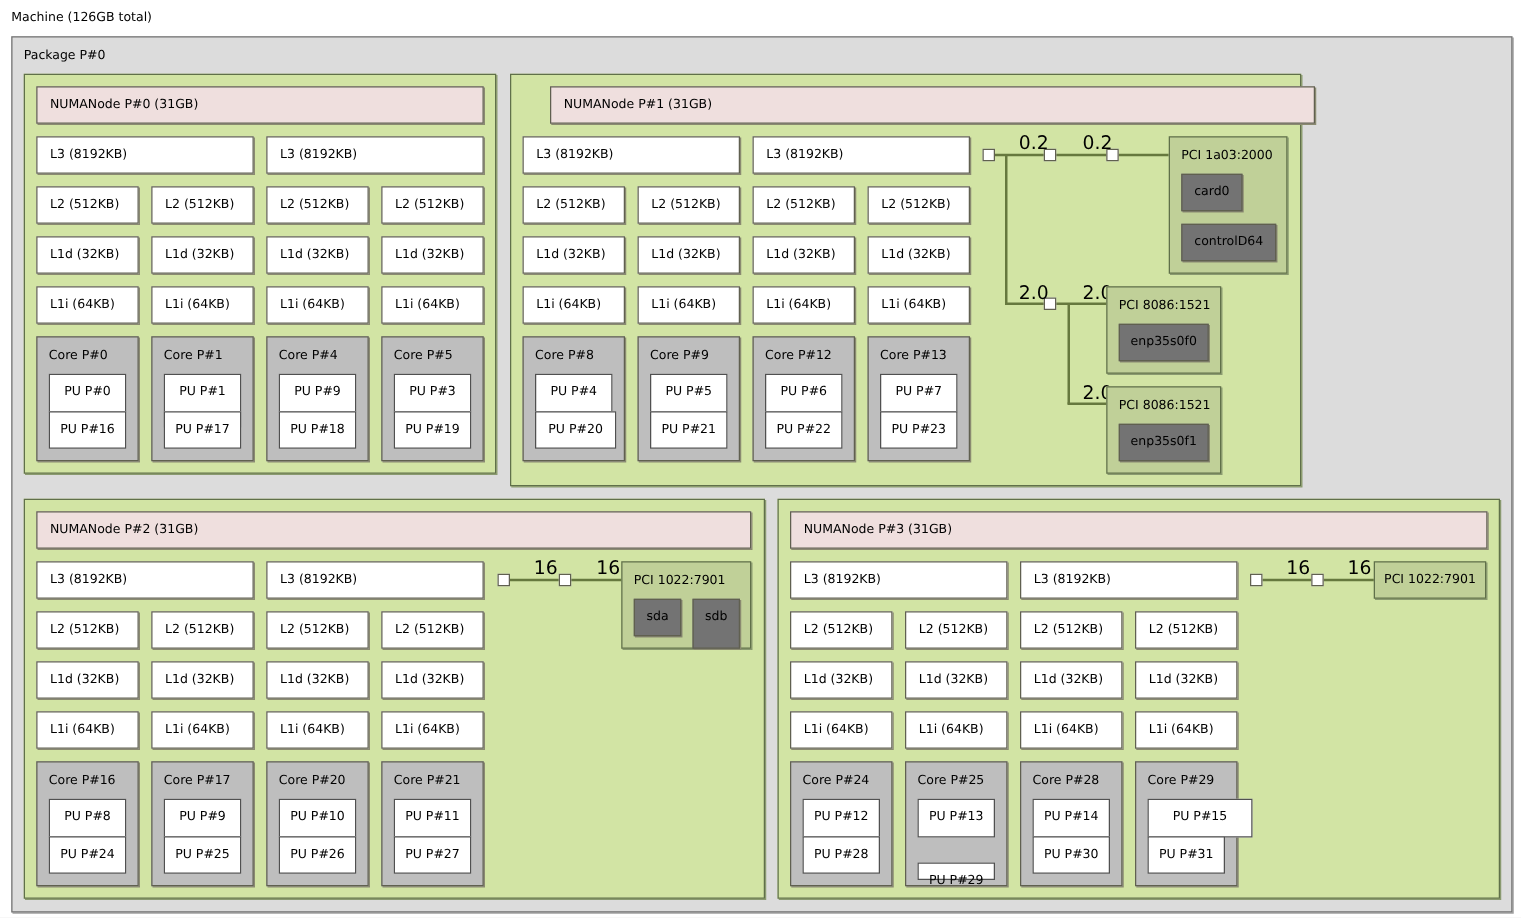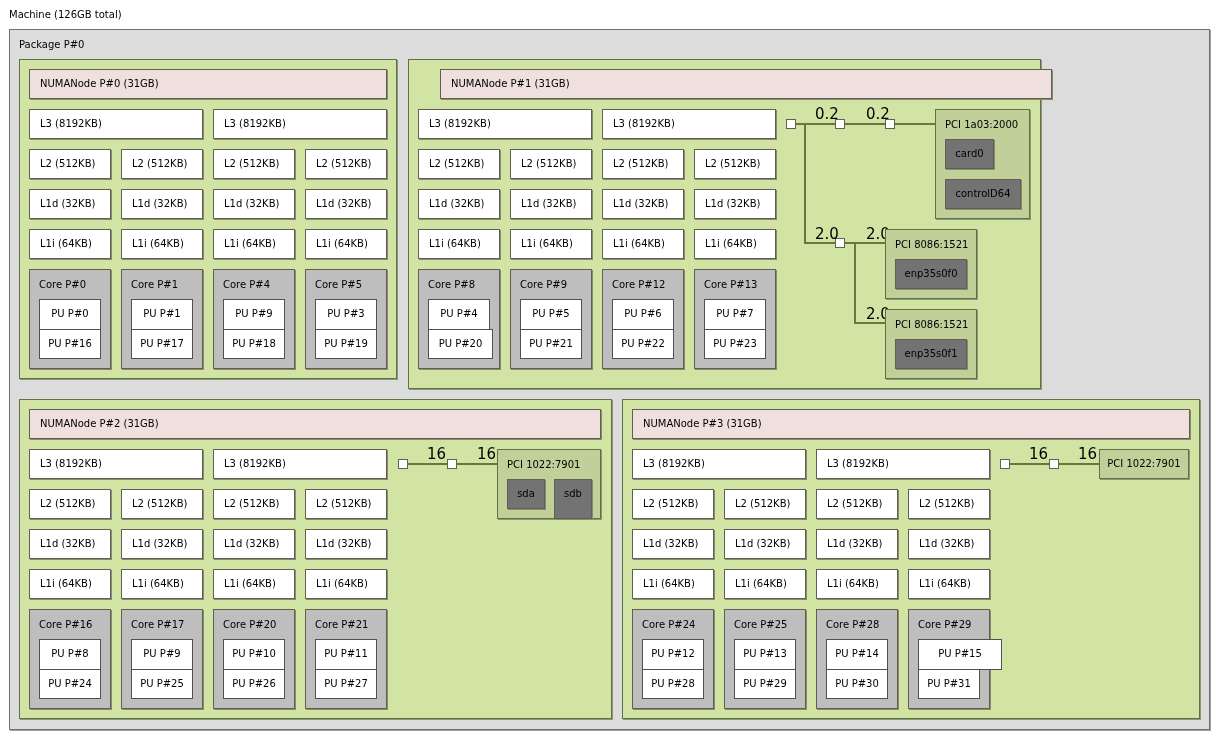--- a/index.html
+++ b/index.html
@@ -157,21 +157,21 @@
     <div class="box cache" style="left: 908px; top: 569px; width: 82px; height: 30px; line-height: 28px; padding-left: 10px;">L1i (64KB)</div>
     <div class="box core" style="left: 632px; top: 609px; width: 82px; height: 100px;">
       <span class="in-lbl">Core P#24</span>
     </div>
     <div class="box pu" style="left: 642px; top: 639px; width: 62px; height: 31px; line-height: 28px;">PU P#12</div>
     <div class="box pu" style="left: 642px; top: 669px; width: 62px; height: 30px; line-height: 28px;">PU P#28</div>
     <div class="box core" style="left: 724px; top: 609px; width: 82px; height: 100px;">
       <span class="in-lbl">Core P#25</span>
     </div>
     <div class="box pu" style="left: 734px; top: 639px; width: 62px; height: 31px; line-height: 28px;">PU P#13</div>
-    <div class="box pu" style="left: 734px; top: 669px; width: 62px; height: 30px; line-height: 28px;">PU P#29</div>
+    <div class="box pu" style="left: 734px; top: 690px; width: 62px; height: 14px; line-height: 28px;">PU P#29</div>
     <div class="box core" style="left: 816px; top: 609px; width: 82px; height: 100px;">
       <span class="in-lbl">Core P#28</span>
     </div>
     <div class="box pu" style="left: 826px; top: 639px; width: 62px; height: 31px; line-height: 28px;">PU P#14</div>
     <div class="box pu" style="left: 826px; top: 669px; width: 62px; height: 30px; line-height: 28px;">PU P#30</div>
     <div class="box core" style="left: 908px; top: 609px; width: 82px; height: 100px;">
       <span class="in-lbl">Core P#29</span>
     </div>
     <div class="box pu" style="left: 918px; top: 639px; width: 84px; height: 31px; line-height: 28px;">PU P#15</div>
     <div class="box pu" style="left: 918px; top: 669px; width: 62px; height: 30px; line-height: 28px;">PU P#31</div>

